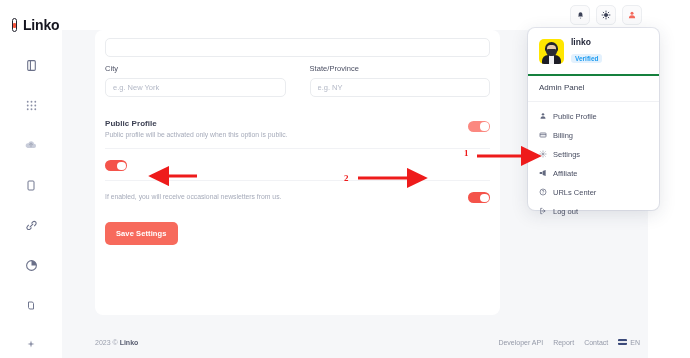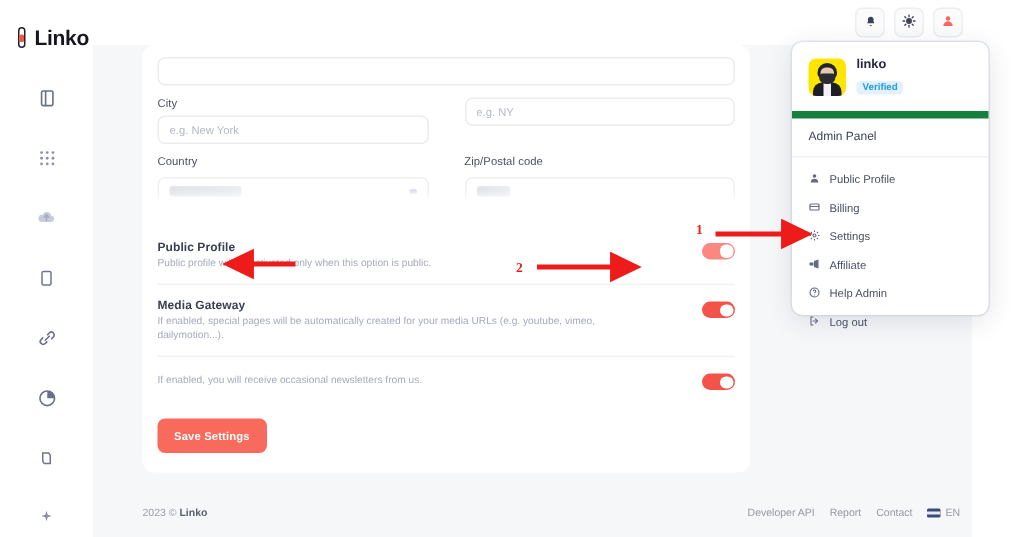--- a/index.html
+++ b/index.html
@@ -182,21 +182,21 @@
     position: absolute; left: 10px; top: 16px; width: 5px; height: 9px;
     background: #f2f2f4;
   }
   .dd-name { font-size: 8.5px; font-weight: 700; color: #24283a; }
   .dd-badge {
     margin-top: 2px; display: inline-block; font-size: 6.5px; font-weight: 700;
     color: #1f9cf0; background: #e3f1fd; border-radius: 3px; padding: 1px 4px;
   }
   .dd-panel-title {
     font-size: 8px; color: #3d4255; padding: 7px 11px 9px 11px;
-    border-top: 5px solid #15803d; cursor: pointer;
+    border-top: 2px solid #15803d; cursor: pointer;
   }
   .dd-list { border-top: 1px solid #f0f1f4; padding: 5px 0 4px 0; }
   .dd-item {
     display: flex; align-items: center; gap: 6px;
     padding: 4.5px 11px; font-size: 7.5px; color: #4a4f63; cursor: pointer;
   }
   .dd-item svg { flex: 0 0 auto; }
 
   
   .anno { position: absolute; z-index: 60; pointer-events: none; }
@@ -335,62 +335,38 @@
       <div class="card-inner">
 
         <input class="top-input" type="text" placeholder="" style="">
 
         <div class="field-row">
           <div class="field">
             <label class="field-label">City</label>
             <input class="field-input" type="text" placeholder="e.g. New York" style="">
           </div>
           <div class="field">
+            <label class="field-label">State/Province</label>
             <input class="field-input" type="text" placeholder="e.g. NY" style="">
           </div>
         </div>
 
-        <div class="field-row">
-          <div class="field">
-            <label class="field-label">Country</label>
-            <div class="fade-row">
-              <div class="fade-field">
-                <div class="ghost-text" style="width:48px"></div>
-                <span class="caret-ghost"></span>
-              </div>
-              <div class="fade-mask"></div>
-            </div>
-          </div>
-          <div class="field">
-            <label class="field-label">Zip/Postal code</label>
-            <div class="fade-row">
-              <div class="fade-field">
-                <div class="ghost-text" style="width:22px"></div>
-              </div>
-              <div class="fade-mask"></div>
-            </div>
-          </div>
-        </div>
 
         
         <div class="toggles">
 
           <div class="toggle-row">
             <div class="toggle-texts">
               <div class="toggle-title">Public Profile</div>
               <div class="toggle-desc">Public profile will be activated only when this option is public.</div>
             </div>
             <div class="switch soft"></div>
           </div>
 
           <div class="toggle-row">
-            <div class="toggle-texts">
-              <div class="toggle-title">Media Gateway</div>
-              <div class="toggle-desc">If enabled, special pages will be automatically created for your media URLs (e.g. youtube, vimeo, dailymotion...).</div>
-            </div>
             <div class="switch"></div>
           </div>
 
           <div class="toggle-row">
             <div class="toggle-texts">
               <div class="toggle-desc">If enabled, you will receive occasional newsletters from us.</div>
             </div>
             <div class="switch"></div>
           </div>
 
@@ -472,21 +448,21 @@
         <span>Affiliate</span>
       </div>
       <div class="dd-item">
         <span>
           <svg width="8" height="8" viewBox="0 0 24 24" fill="none" stroke="#646a80" stroke-width="2.2">
             <circle cx="12" cy="12" r="9"></circle>
               <path d="M9.5 9.5a2.5 2.5 0 1 1 3.3 2.4c-.6.2-.8.7-.8 1.3"></path>
               <circle cx="12" cy="17" r="1" fill="#646a80" stroke="none"></circle>
           </svg>
         </span>
-        <span>Help Admin</span>
+        <span>URLs Center</span>
       </div>
       <div class="dd-item">
         <span>
           <svg width="8" height="8" viewBox="0 0 24 24" fill="none" stroke="#646a80" stroke-width="2.2" stroke-linecap="round">
             <path d="M9 4H5v16h4"></path>
               <path d="M14 8l4 4-4 4"></path>
               <line x1="18" y1="12" x2="9" y2="12"></line>
           </svg>
         </span>
         <span>Log out</span>

